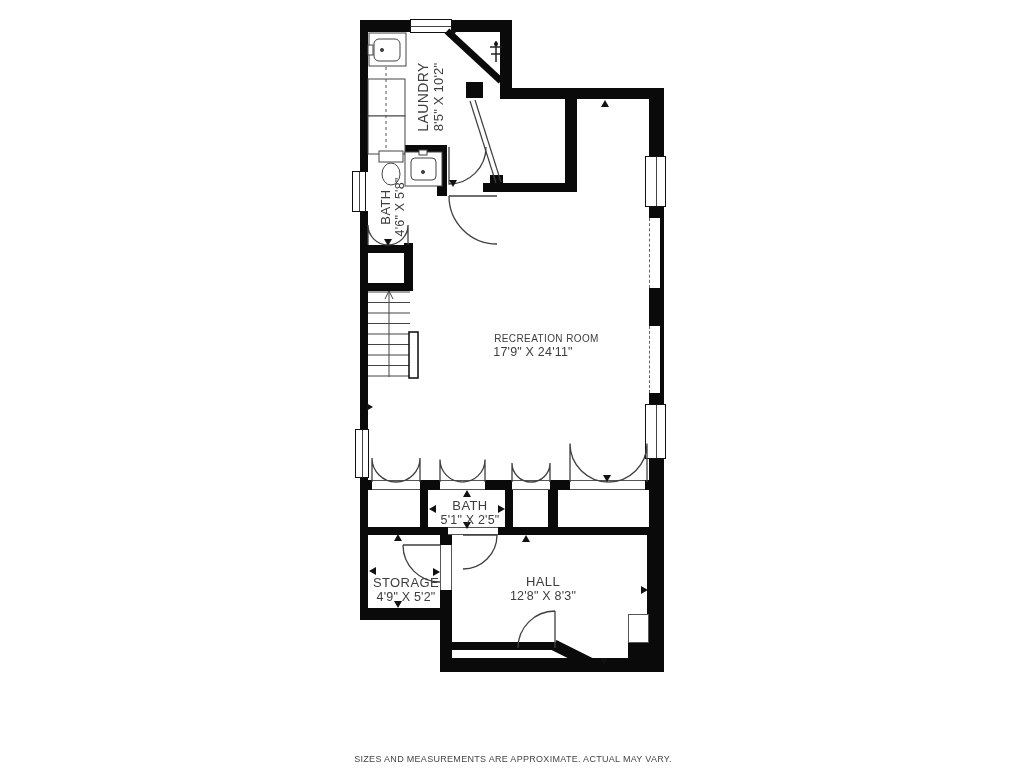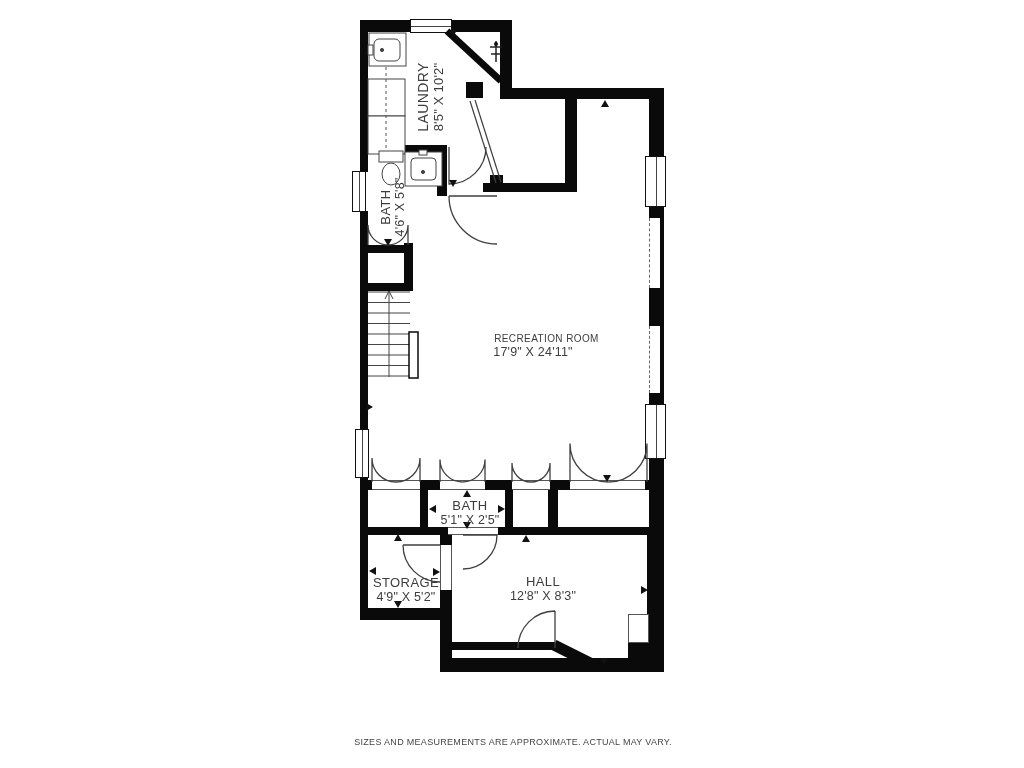--- a/index.html
+++ b/index.html
@@ -20,21 +20,21 @@
   svg.overlay{position:absolute;left:0;top:0;pointer-events:none;}
   
   .lbl{position:absolute;transform:translate(-50%,-50%);text-align:center;color:#3d3d3d;
        white-space:nowrap;line-height:1.16;}
   .lbl.rot{transform:translate(-50%,-50%) rotate(-90deg);}
   .rn{font-size:13px;letter-spacing:.4px;}
   .rd{font-size:12.5px;letter-spacing:.2px;}
   .lbl-laundry .rn{font-size:14px;}  .lbl-laundry .rd{font-size:13px;}
   .lbl-rec .rn{font-size:10px;margin-left:27px;}
   .disclaimer{position:absolute;transform:translate(-50%,-50%);font-size:9px;color:#454545;
-              letter-spacing:.3px;white-space:nowrap;}
+              letter-spacing:.3px;white-space:nowrap;margin-top:17px;}
 </style>
 </head>
 <body>
 
 <div class="page">
 
   <div class="w" style="left:360px;top:20px;width:50px;height:12px"></div>
   <div class="w" style="left:452px;top:20px;width:60px;height:12px"></div>
   <div class="w" style="left:500px;top:20px;width:12px;height:75px"></div>
   <div class="w" style="left:466px;top:82px;width:17px;height:16px"></div>

